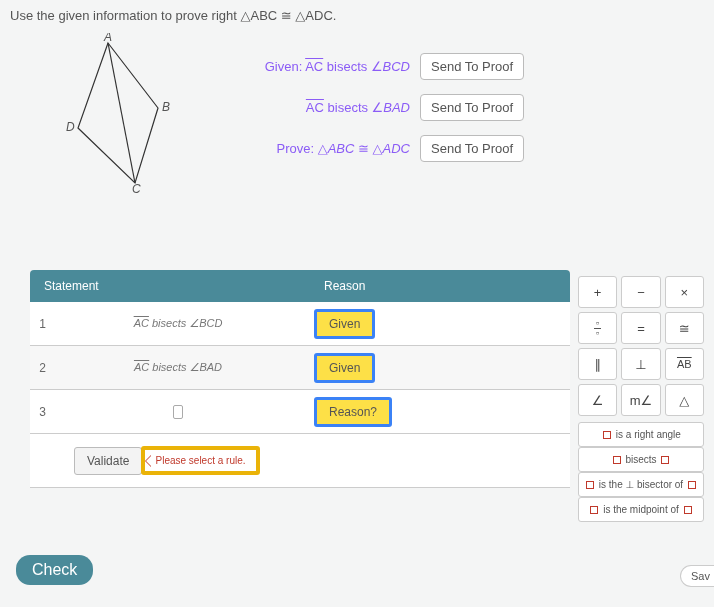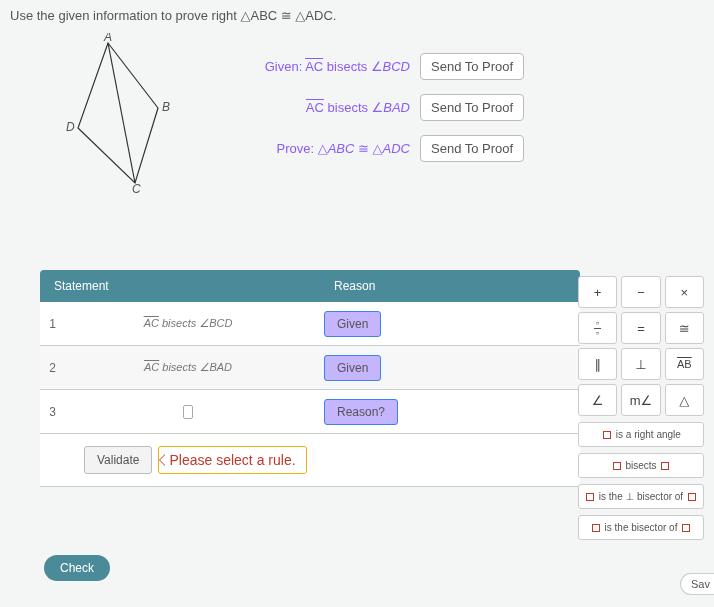--- a/index.html
+++ b/index.html
@@ -47,21 +47,21 @@
     background: #fff;
     border: 1px solid #bbb;
     border-radius: 4px;
     padding: 5px 10px;
     font-size: 13px;
     color: #555;
     cursor: pointer;
   }
   .proof-area {
     position: absolute;
-    left: 40px;
+    left: 30px;
     top: 270px;
     width: 540px;
   }
   .proof-header {
     background: #4a8a99;
     color: #fff;
     display: flex;
     font-size: 12px;
     border-radius: 4px 4px 0 0;
   }
@@ -74,55 +74,55 @@
     background: #fff;
     min-height: 44px;
     font-size: 12px;
   }
   .proof-area .proof-row:nth-child(odd) { background: #f7f7f7; }
   .proof-row .num { width: 22px; text-align: right; padding-right: 6px; color: #666; }
   .proof-row .stmt { width: 252px; padding: 6px 6px; color: #777; font-style: italic; font-size: 11px; text-align: center;}
   .proof-row .rsn { flex: 1; padding: 6px 10px; }
   .reason-box {
     display: inline-block;
-    border: 1px solid #3b82f6;
+    border: 3px solid #3b82f6;
     border-radius: 3px;
     padding: 5px 12px;
     font-size: 12px;
-    background: #c4b5fd;
+    background: #fde047;
     color: #555;
   }
   .slot {
     display:inline-block;
     width:10px;height:14px;
     border:1px solid #aaa;
     border-radius:2px;
     vertical-align:middle;
   }
   .validate-row {
     padding: 12px 10px 12px 44px;
     display:flex;
     align-items:flex-end;
-    gap:7px;
+    gap:0;
     border-bottom: 1px solid #ccc;
     background:#fff;
   }
   .validate-btn {
     background:#f3f3f3;
     border:1px solid #bbb;
     border-radius:3px;
     padding:6px 12px;
     font-size:12px;
     color:#555;
     cursor:pointer;
   }
   .tag {
-    border:1px solid #eab308;
+    border:4px solid #eab308;
     color:#c0392b;
-    font-size:14px;
+    font-size:10px;
     padding:5px 10px;
     border-radius:3px;
     margin-left:-1px;
     position:relative;
     background:#fff;
   }
   .tag::before{
     content:"";
     position:absolute;
     left:-6px; top:50%;
@@ -133,28 +133,28 @@
   .tag::after{
     content:"";
     position:absolute;
     left:-4px; top:50%;
     transform:translateY(-50%);
     border:5px solid transparent;
     border-right-color:#fff;
   }
   .check-btn {
     position:absolute;
-    left:44px;
+    left:16px;
     top:555px;
     background:#4a8a99;
     color:#fff;
     border:none;
     border-radius:14px;
     padding:6px 16px;
-    font-size:12px;
+    font-size:16px;
     cursor:pointer;
   }
 
   
   .palette {
     position:absolute;
     right:10px;
     top:276px;
     width:126px;
   }
@@ -177,29 +177,28 @@
     cursor:pointer;
   }
   .pal-wide {
     background:#fff;
     border:1px solid #ccc;
     border-radius:3px;
     padding:6px 4px;
     font-size:10px;
     color:#555;
     text-align:center;
-    margin-bottom:6px;
     cursor:pointer;
   }
   .sq { display:inline-block; width:8px; height:8px; border:1px solid #c0392b; margin:0 2px; vertical-align:middle;}
   .ovr { text-decoration: overline; }
   .save-tab{
     position:absolute;
     right:0;
-    bottom:12px;
+    bottom:20px;
     background:#fff;
     border:1px solid #ccc;
     border-right:none;
     border-radius:12px 0 0 12px;
     padding:4px 4px 4px 10px;
     font-size:11px;
     color:#555;
   }
   .frac {
     display:inline-flex; flex-direction:column; align-items:center; font-size:9px; line-height:1;
@@ -286,16 +285,16 @@
     <div class="pal-btn">
         <span class="ovr" style="font-size:11px">AB</span>
       </div>
     <div class="pal-btn">∠</div>
     <div class="pal-btn">m∠</div>
     <div class="pal-btn">△</div>
   </div>
   <div class="pal-wide"><span class="sq"></span> <span>is a right angle</span></div>
   <div class="pal-wide"><span class="sq"></span> <span>bisects</span> <span class="sq"></span></div>
   <div class="pal-wide"><span class="sq"></span> <span>is the ⊥ bisector of</span> <span class="sq"></span></div>
-  <div class="pal-wide"><span class="sq"></span> <span>is the bisector of</span> <span class="sq"></span></div>
+  <div class="pal-wide"><span class="sq"></span> <span>is the midpoint of</span> <span class="sq"></span></div>
 </div>
 
 <div class="save-tab">Sav</div>
 
 </body></html>

